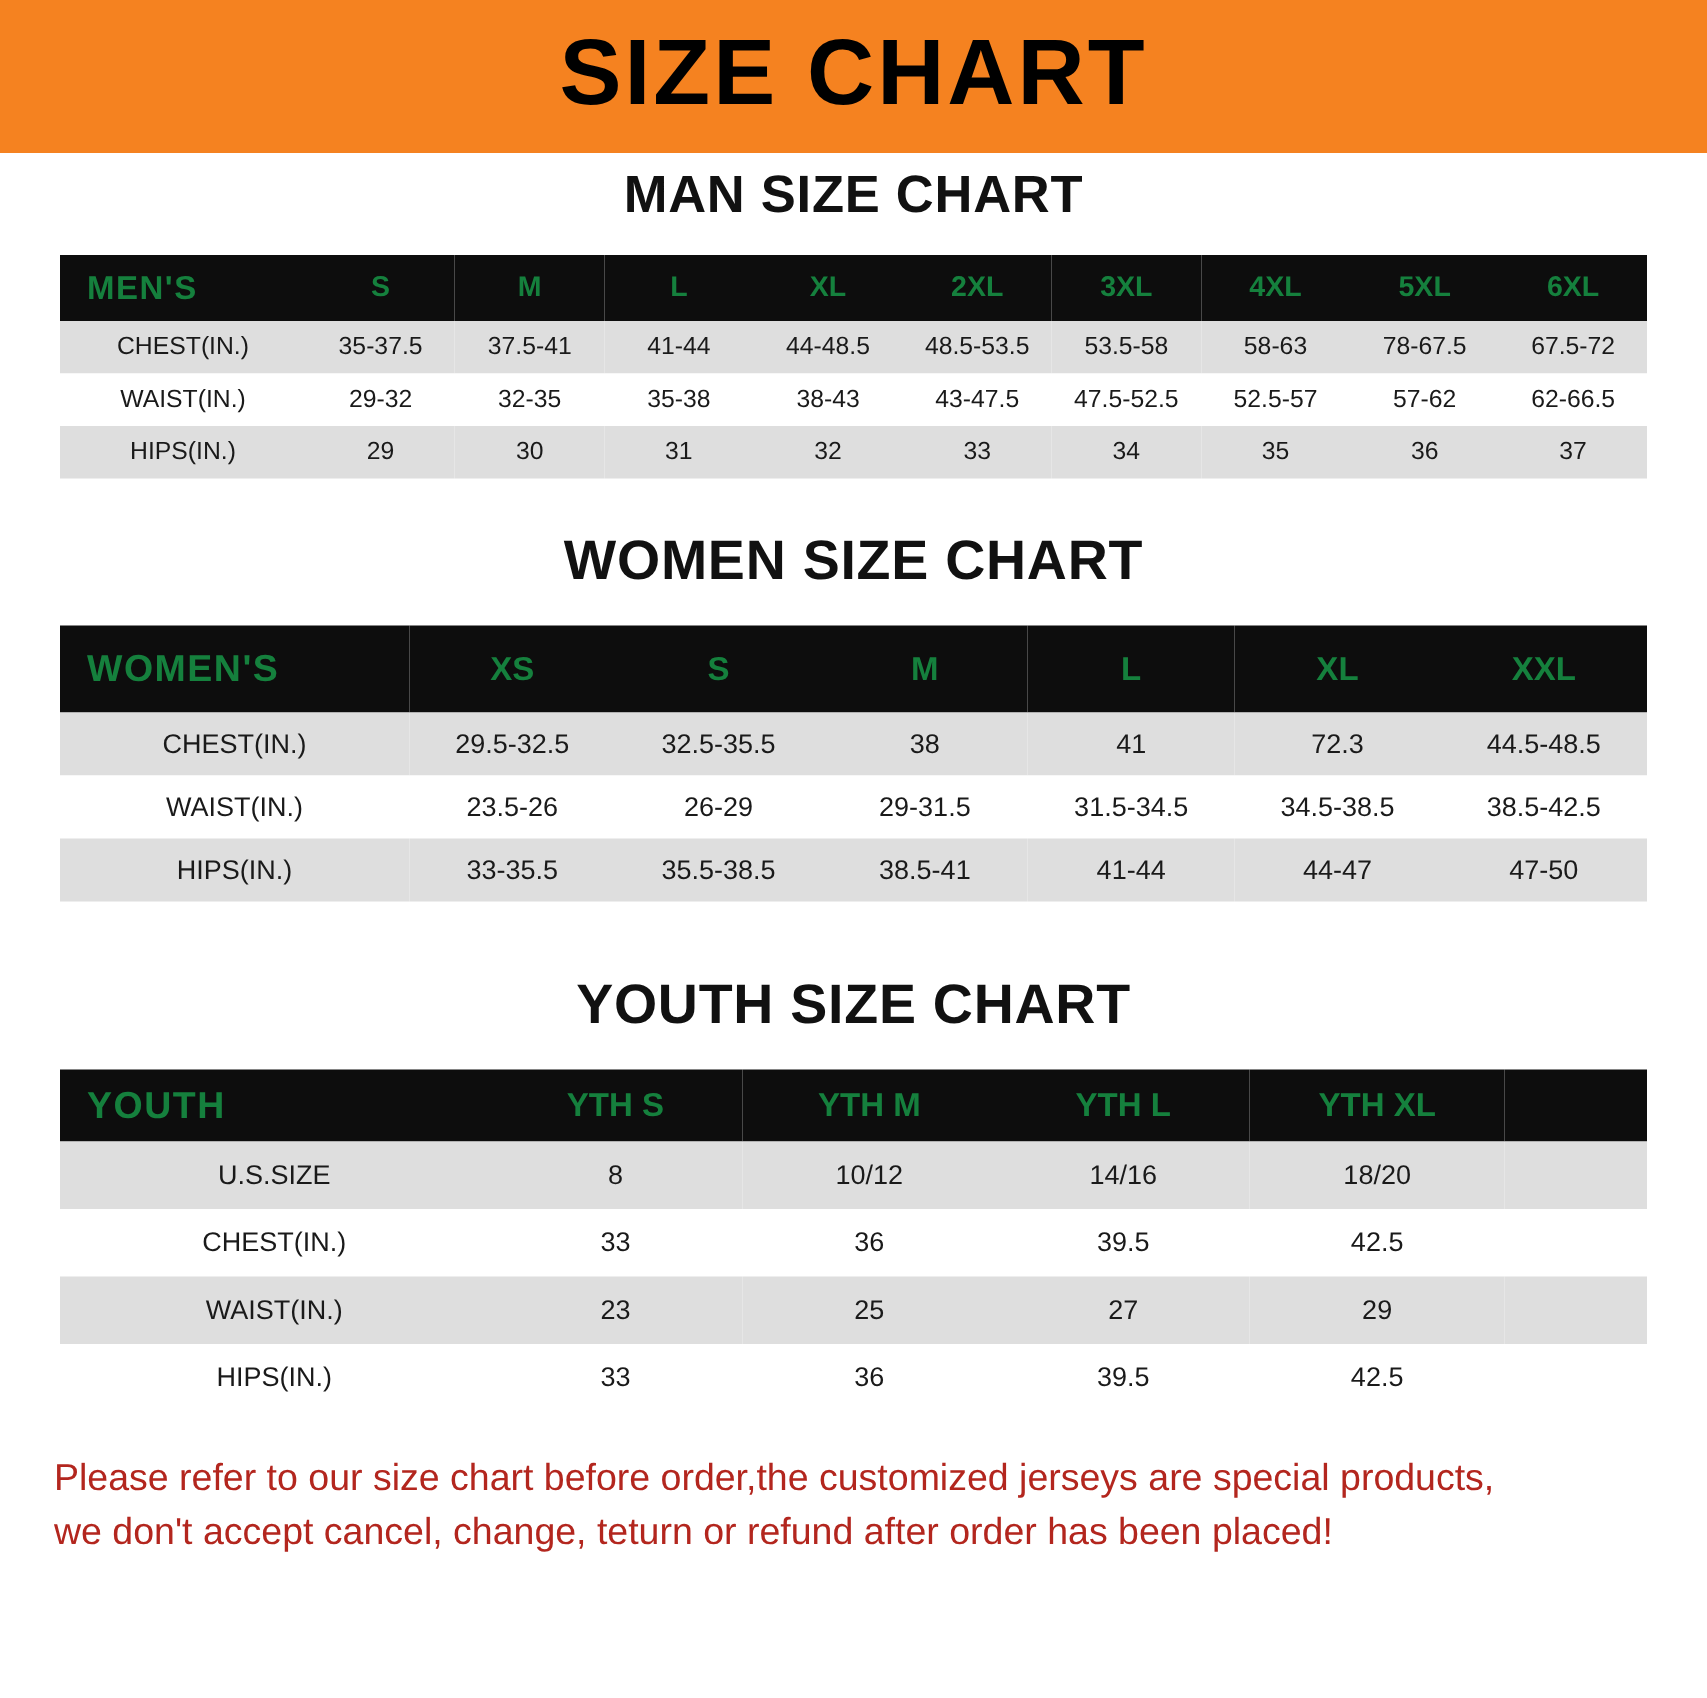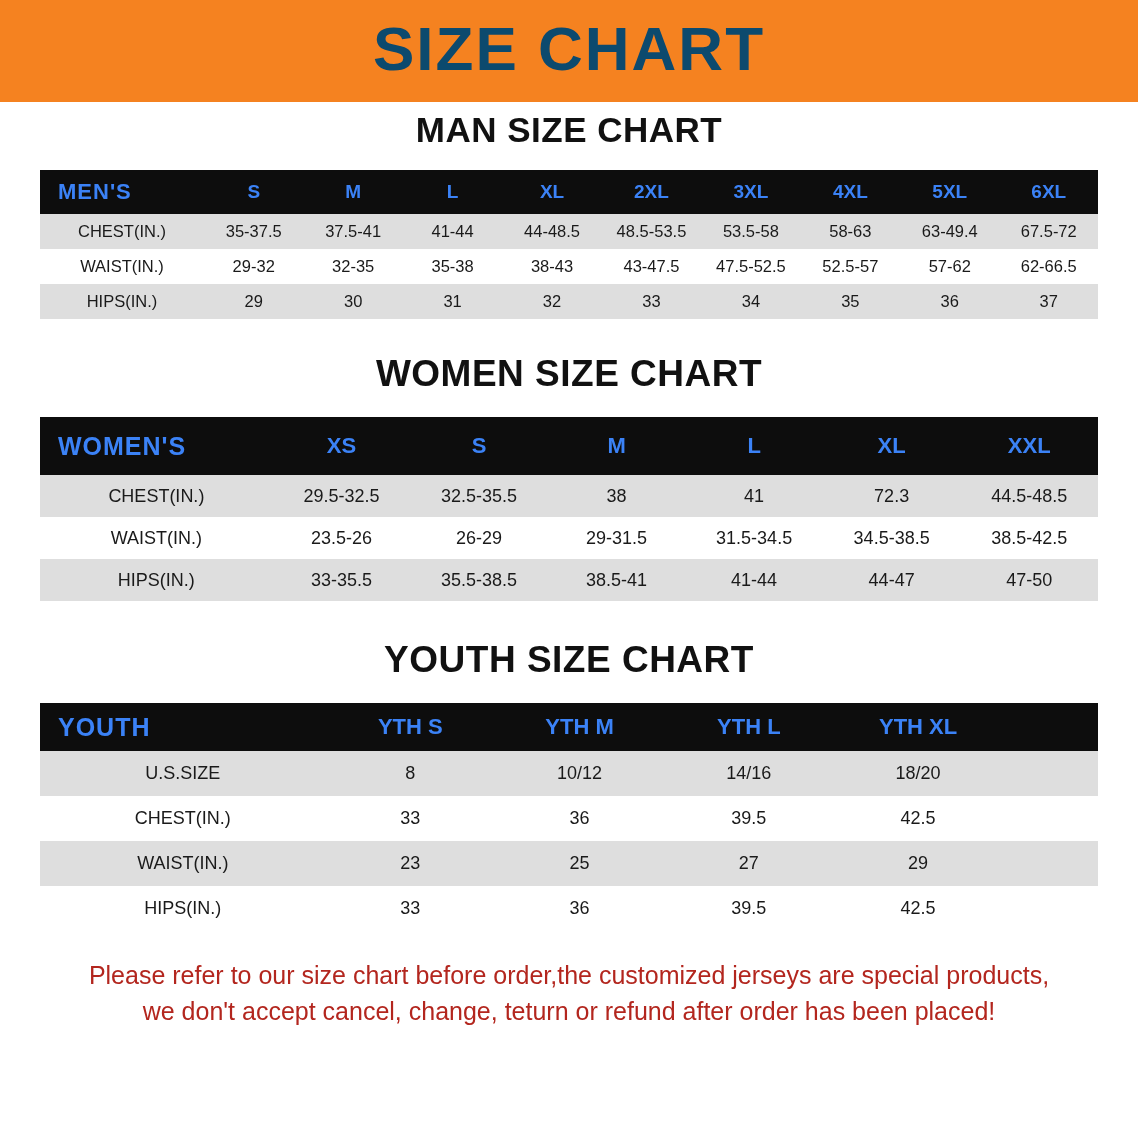--- a/index.html
+++ b/index.html
@@ -23,35 +23,35 @@
     background: #f58220;
     display: flex;
     align-items: center;
     justify-content: center;
   }
   .banner-title {
     font-family: "Liberation Sans", sans-serif;
     font-weight: bold;
     font-size: 62px;
     letter-spacing: 2px;
-    color: #0c4a6e;
+    color: #000000;
     line-height: 1;
     padding-bottom: 4px;
   }
 
   
   .section-heading {
     text-align: center;
     font-weight: bold;
     color: #111111;
     font-family: "Liberation Sans", sans-serif;
   }
   .h-man   { font-size: 35px; margin-top: 8px; margin-bottom: 20px; letter-spacing: 0.5px; }
   .h-women { font-size: 37px; margin-top: 34px; margin-bottom: 22px; letter-spacing: 0.5px; }
-  .h-youth { font-size: 37px; margin-top: 38px; margin-bottom: 22px; letter-spacing: 0.5px; }
+  .h-youth { font-size: 37px; margin-top: 48px; margin-bottom: 22px; letter-spacing: 0.5px; }
 
   
   .tbl-wrap {
     padding: 0 40px;
   }
   table.size-table {
     width: 100%;
     border-collapse: collapse;
     table-layout: fixed;
   }
@@ -60,21 +60,21 @@
     text-align: center;
     font-family: "Liberation Sans", sans-serif;
     color: #1a1a1a;
     white-space: nowrap;
   }
   
   table.size-table thead tr {
     background: #0d0d0d;
   }
   table.size-table thead th {
-    color: #3b82f6;
+    color: #15803d;
     font-weight: bold;
   }
   table.size-table thead th.corner {
     text-align: left;
     padding-left: 18px;
     letter-spacing: 1px;
   }
 
   
   .men-table thead th { height: 44px; font-size: 19px; }
@@ -98,21 +98,20 @@
   tbody tr.shade td { background: #dedede; }
   tbody tr.plain td { background: #ffffff; }
 
   
   .note {
     margin: 26px 36px 0 36px;
     color: #b3261e;
     font-family: "Liberation Sans", sans-serif;
     font-size: 25px;
     line-height: 1.45;
-    text-align: center;
   }
   .note div { white-space: nowrap; }
 </style>
 </head>
 <body>
 
 <div class="page">
 
   <div class="banner">
     <div class="banner-title">SIZE CHART</div>
@@ -150,21 +149,21 @@
       <tbody>
         <tr class="shade">
           <td class="rowlabel">CHEST(IN.)</td>
           <td>35-37.5</td>
           <td>37.5-41</td>
           <td>41-44</td>
           <td>44-48.5</td>
           <td>48.5-53.5</td>
           <td>53.5-58</td>
           <td>58-63</td>
-          <td>63-49.4</td>
+          <td>78-67.5</td>
           <td>67.5-72</td>
         </tr>
         <tr class="plain">
           <td class="rowlabel">WAIST(IN.)</td>
           <td>29-32</td>
           <td>32-35</td>
           <td>35-38</td>
           <td>38-43</td>
           <td>43-47.5</td>
           <td>47.5-52.5</td>

